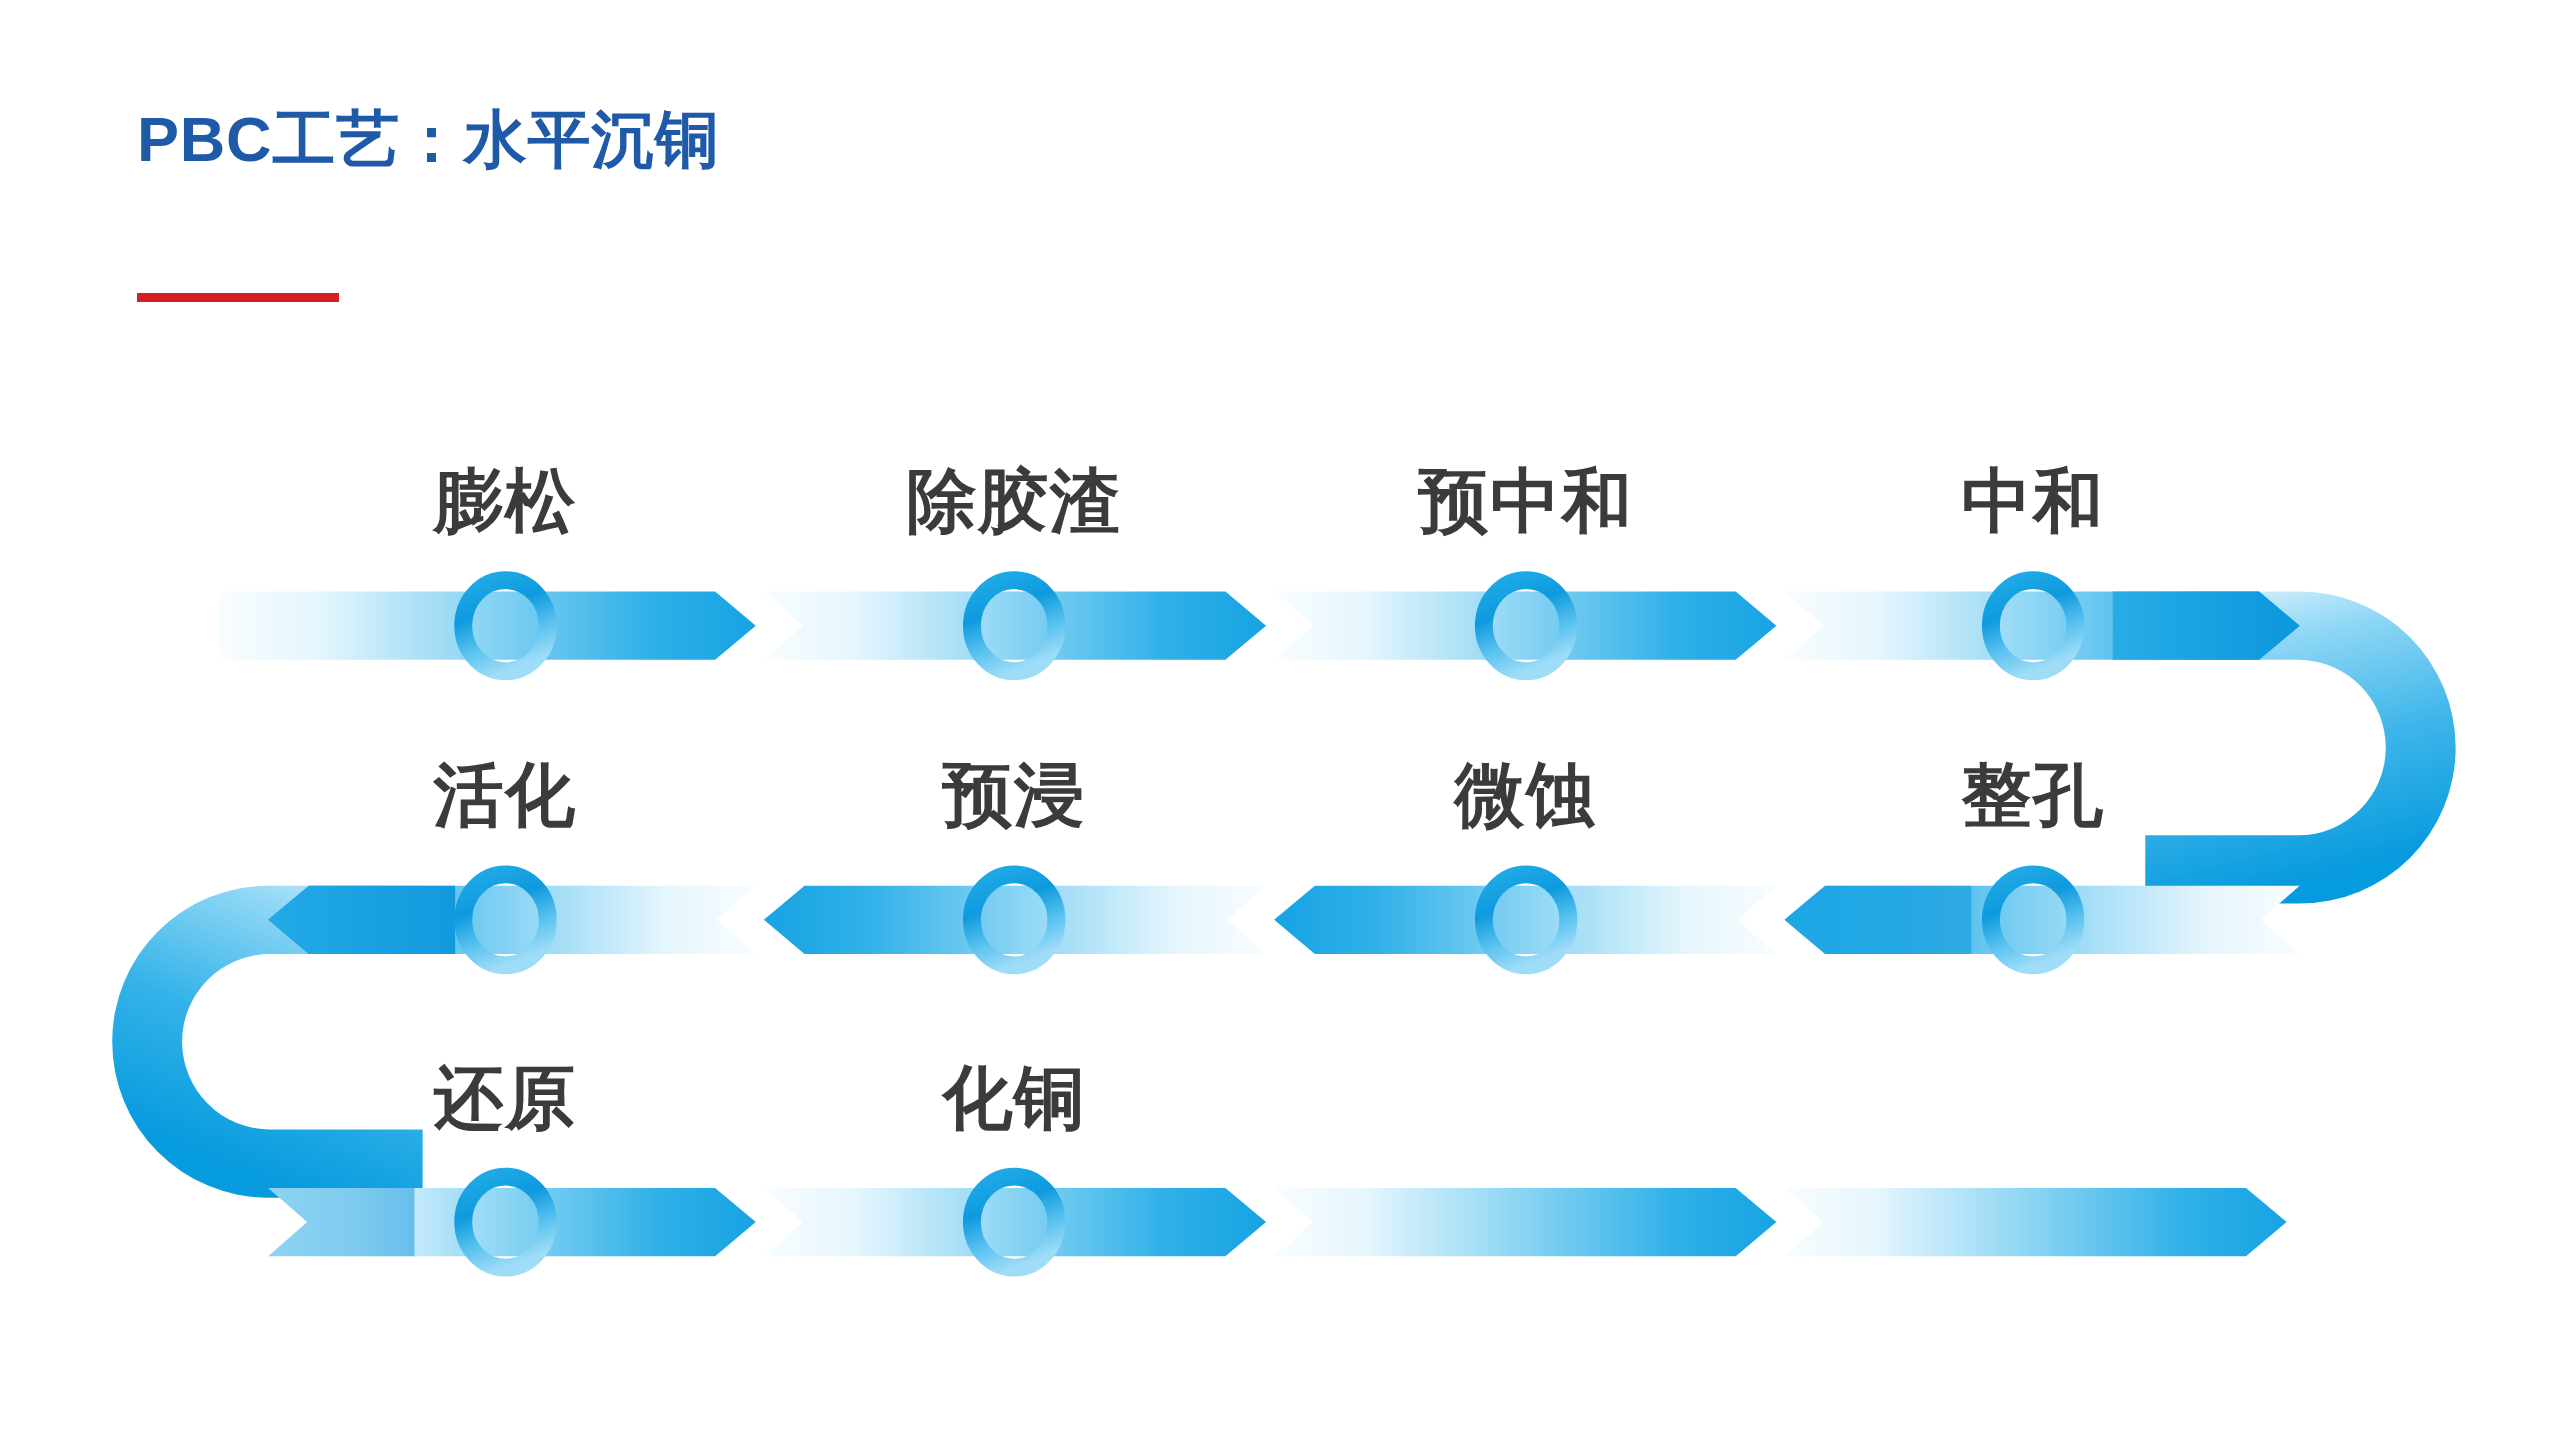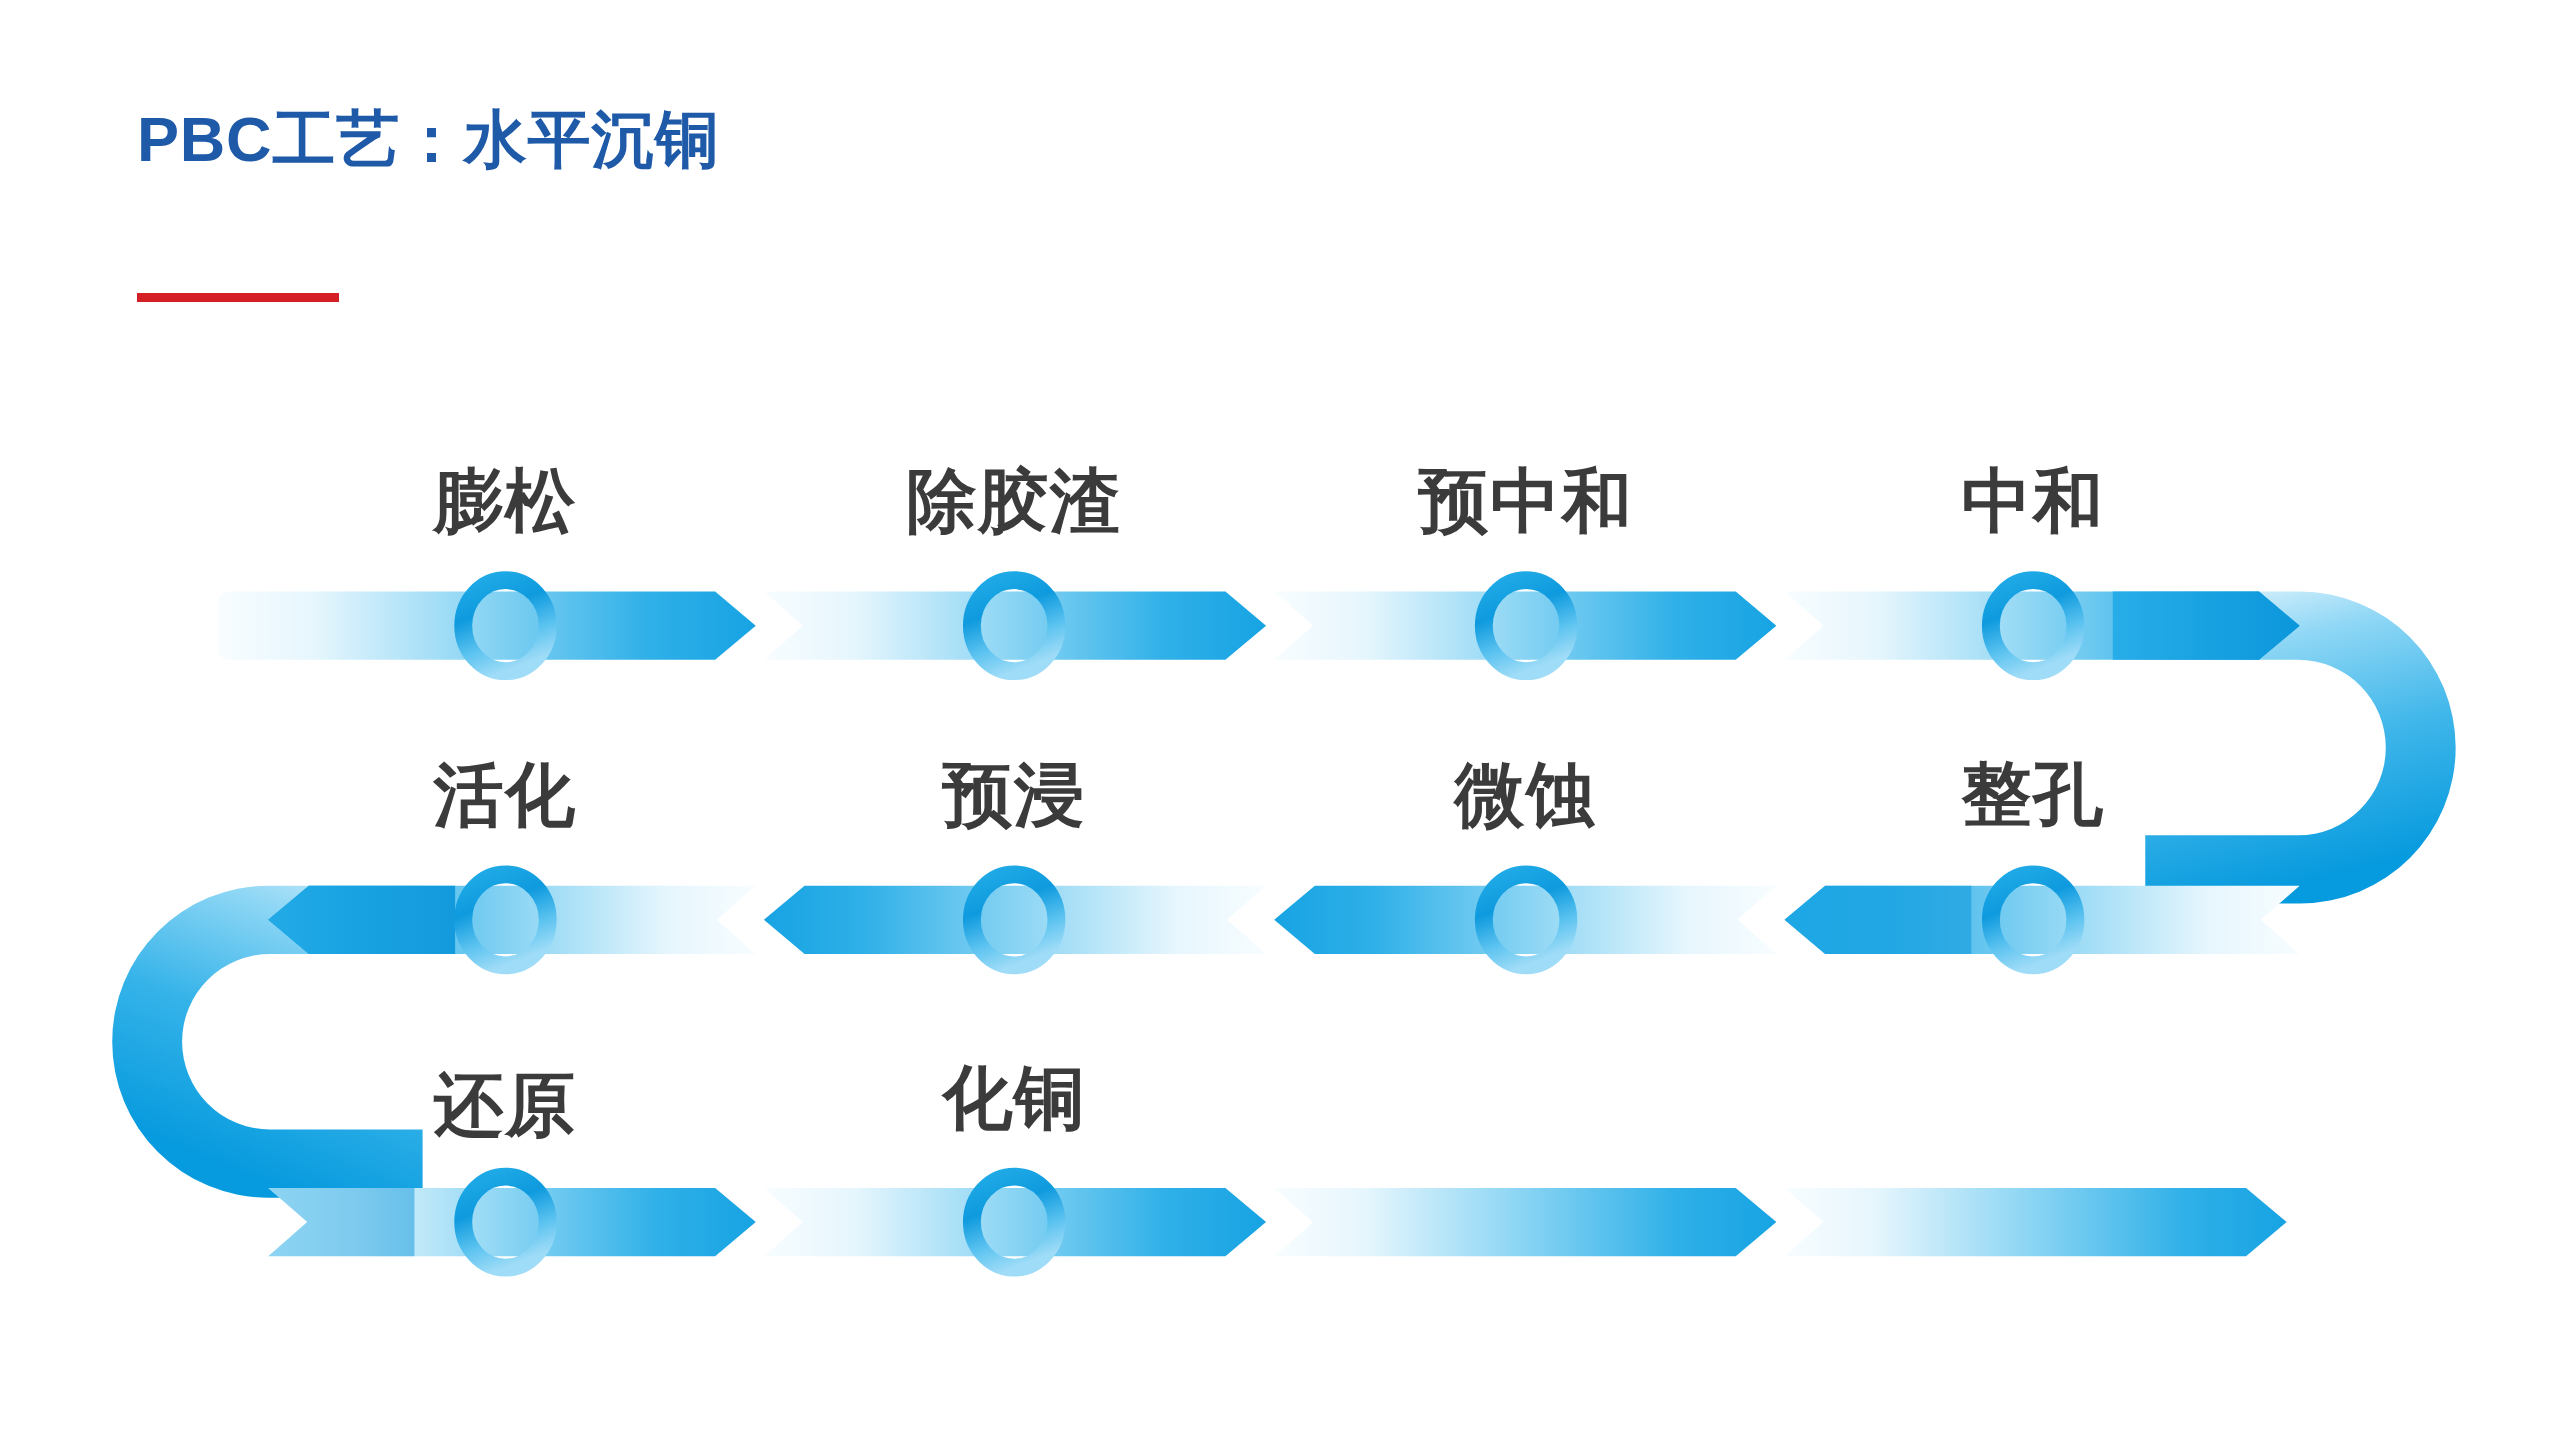--- a/index.html
+++ b/index.html
@@ -219,21 +219,21 @@
         <ellipse cx="1248" cy="1504" rx="52" ry="56" fill="none" stroke="url(#gradRing)" stroke-width="22"></ellipse>
       </g>
     </g>
   </svg>
 
   <div class="step-label" style="left:505px;  top:536px;">膨松</div>
   <div class="step-label" style="left:1014px; top:536px;">除胶渣</div>
   <div class="step-label" style="left:1526px; top:536px;text-align:right;">预中和</div>
   <div class="step-label" style="left:2033px; top:536px;">中和</div>
 
-  <div class="step-label" style="left:2033px; top:830px;font-family:Liberation Serif, serif;">整孔</div>
+  <div class="step-label" style="left:2033px; top:830px;">整孔</div>
   <div class="step-label" style="left:1526px; top:830px;">微蚀</div>
   <div class="step-label" style="left:1014px; top:830px;">预浸</div>
   <div class="step-label" style="left:505px;  top:830px;">活化</div>
 
-  <div class="step-label" style="left:505px;  top:1133px;margin-top:7px;">还原</div>
+  <div class="step-label" style="left:505px;  top:1133px;">还原</div>
   <div class="step-label" style="left:1014px; top:1133px;">化铜</div>
 </div>
 
 
 </body></html>

